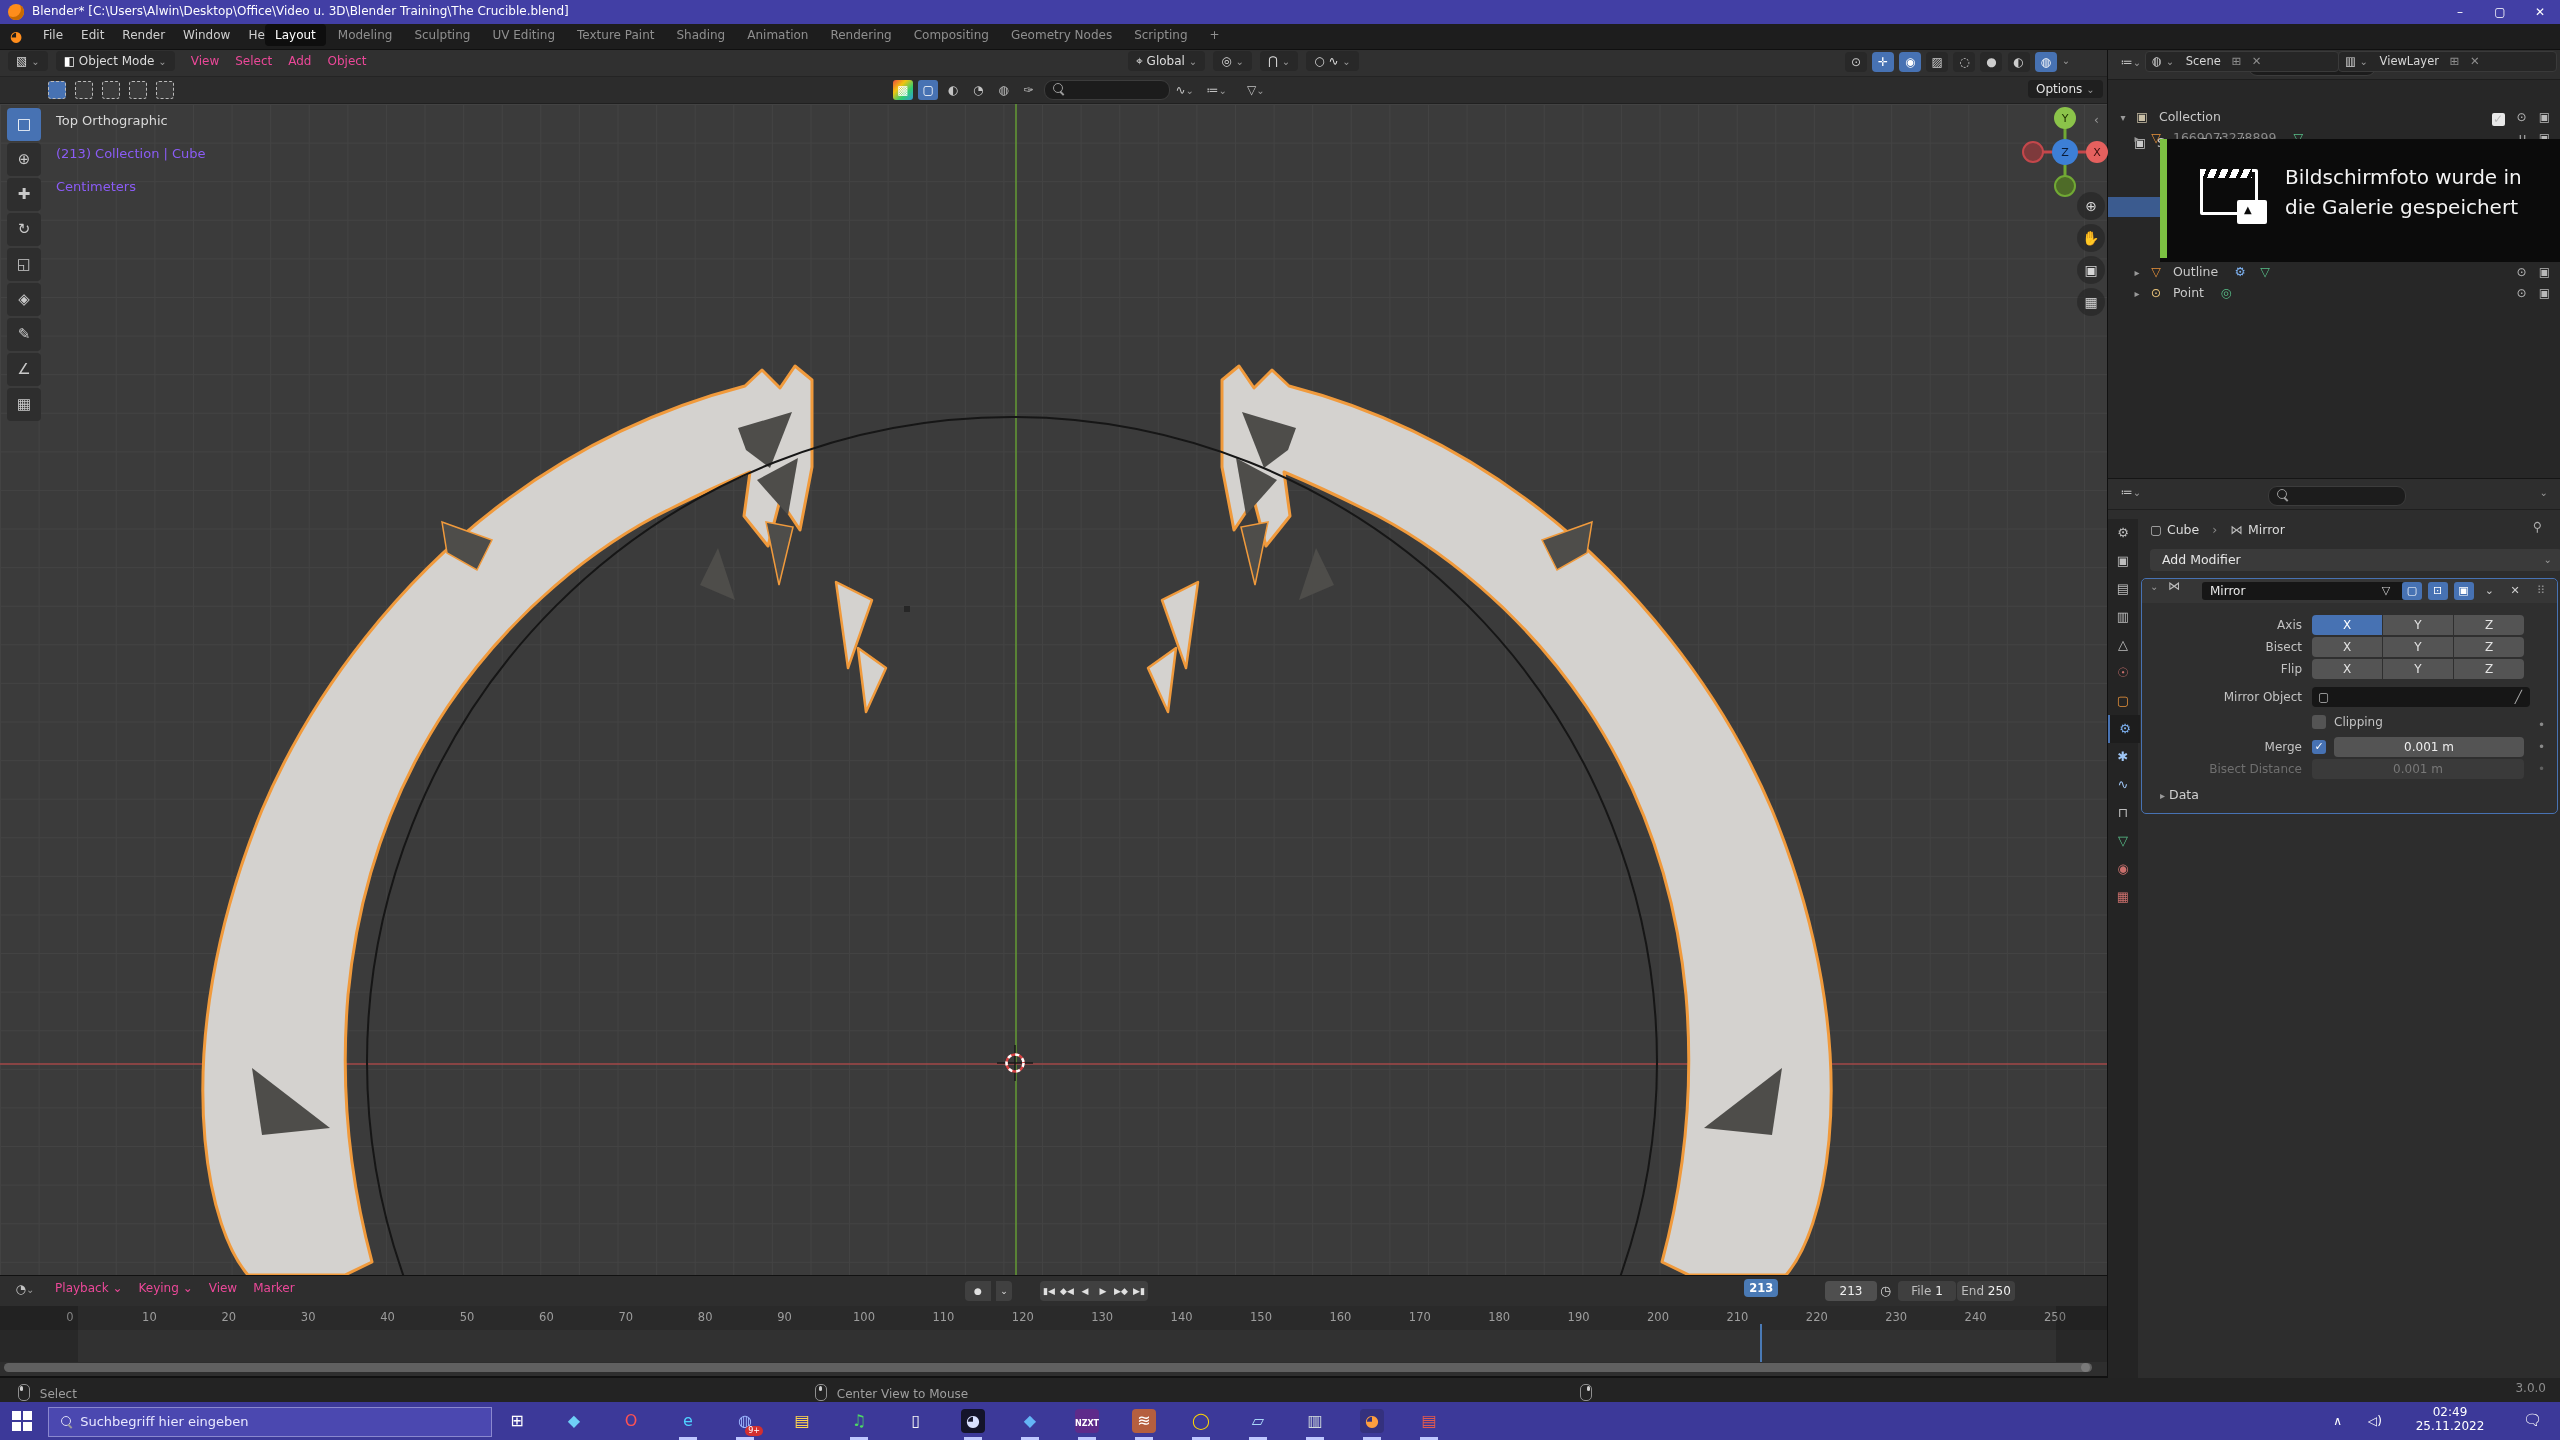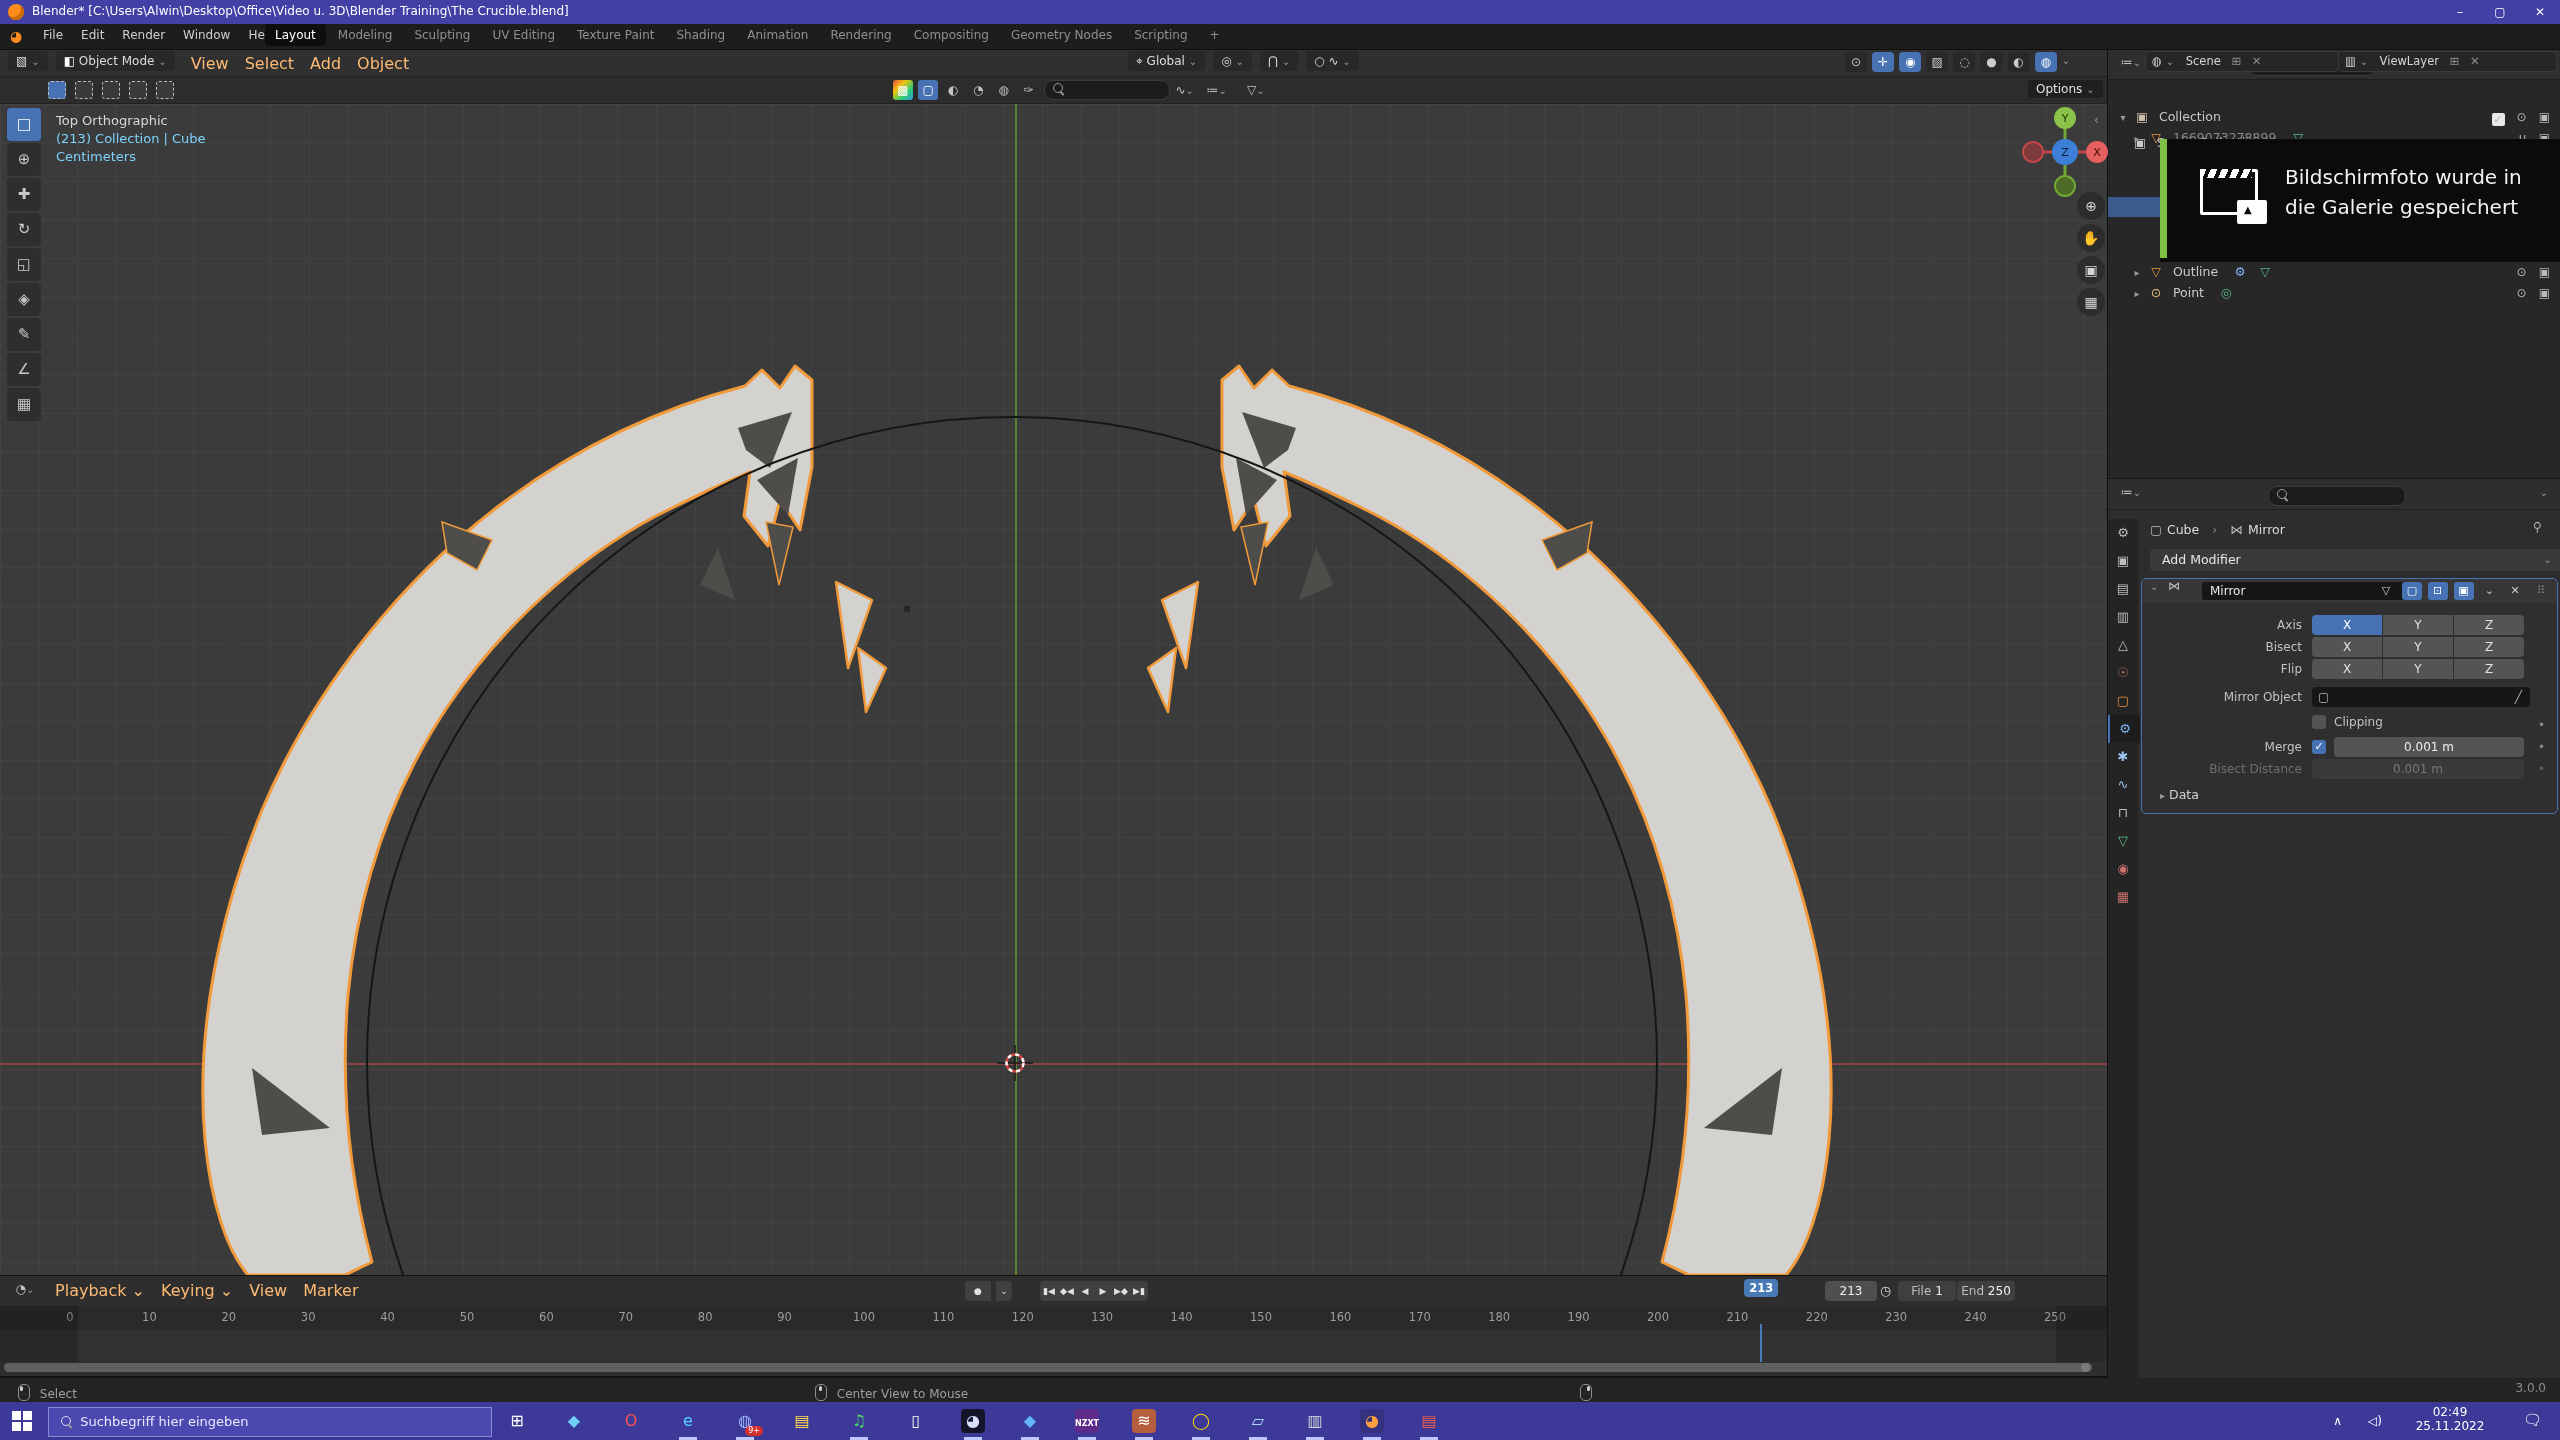--- a/index.html
+++ b/index.html
@@ -18,21 +18,21 @@
   .wstab.active{background:#0e0e0e;color:#fff;}
   #topmenus{left:34px;top:0;}
   #workspaces{left:265px;top:0;white-space:nowrap;}
   .idpill{top:27px;height:19px;background:#262626;border:1px solid #3a3a3a;border-radius:4px;color:#d6d6d6;
      font-size:11.5px;line-height:18px;padding:0 6px;white-space:nowrap;}
   .idpill .dim{color:#8e8e8e;margin-left:7px;}
   
   #vheader{left:0;top:49px;width:2107px;height:27px;background:#303030;z-index:20;border-bottom:1px solid #242424;}
   .hwidget{display:inline-block;background:#282828;border-radius:4px;color:#dcdcdc;font-size:12px;
      padding:3px 8px;margin:2px 3px 0 0;vertical-align:top;}
-  .hmenu{display:inline-block;color:#fdba74;font-size:16px;padding:5px 8px;vertical-align:top;}
+  .hmenu{display:inline-block;color:#ec4899;font-size:12px;padding:5px 8px;vertical-align:top;}
   .chev{color:#9a9a9a;font-size:10px;}
   .togglebtn{display:inline-block;width:22px;height:20px;border-radius:4px;background:#282828;color:#cdcdcd;
      text-align:center;line-height:20px;font-size:12px;margin-top:3px;vertical-align:top;}
   .togglebtn.on{background:#4772b3;color:#fff;}
   
   #toolrow{left:0;top:77px;width:2107px;height:26px;background:#2c2c2c;z-index:20;border-bottom:1px solid #202020;}
   .selmode{display:inline-block;width:16px;height:16px;border:1.5px dashed #bbb;border-radius:3px;margin:4px 2px;
      background:#3a3a3a;vertical-align:top;}
   .selmode.on{background:#4772b3;}
   .miniicon{display:inline-block;width:20px;height:20px;border-radius:3px;text-align:center;line-height:20px;
@@ -45,21 +45,21 @@
   
   #canvas{left:0;top:104px;width:2107px;height:1171px;background:#3b3b3b;z-index:1;
     background-image:
       linear-gradient(#434343 1px,transparent 1px),
       linear-gradient(90deg,#434343 1px,transparent 1px);
     background-size:38.6px 38.6px;}
   #axis-y{left:1015px;top:104px;width:2px;height:1171px;background:#5f8f35;opacity:.85;z-index:2;}
   #axis-x{left:0;top:1063px;width:2107px;height:2px;background:#9c4747;opacity:.8;z-index:2;}
   #meshsvg{left:0;top:0;z-index:3;pointer-events:none;}
   #vpoverlay{left:56px;top:112px;z-index:6;color:#d9d9d9;font-size:13px;line-height:18px;}
-  #vpoverlay .l2,#vpoverlay .l3{color:#7dd3fc;}
+  #vpoverlay .l2,#vpoverlay .l3{color:#8b5cf6;margin-top:15px;}
   
   #toolcol{left:7px;top:108px;width:37px;z-index:6;}
   .tbtn{width:34px;height:33px;background:#2e2e2e;border-radius:4px;margin-bottom:2px;color:#c9c9c9;
     text-align:center;line-height:33px;font-size:15px;}
   .tbtn.active{background:#4772b3;color:#fff;}
   
   #gizmo{left:2020px;top:100px;z-index:6;}
   .navbtn{left:2077px;width:28px;height:28px;border-radius:50%;background:rgba(40,40,40,.75);color:#d6d6d6;
     text-align:center;line-height:28px;font-size:14px;z-index:6;}
   #optionspill{left:2028px;top:80px;z-index:21;color:#e3e3e3;font-size:12px;background:#1f1f1f;

